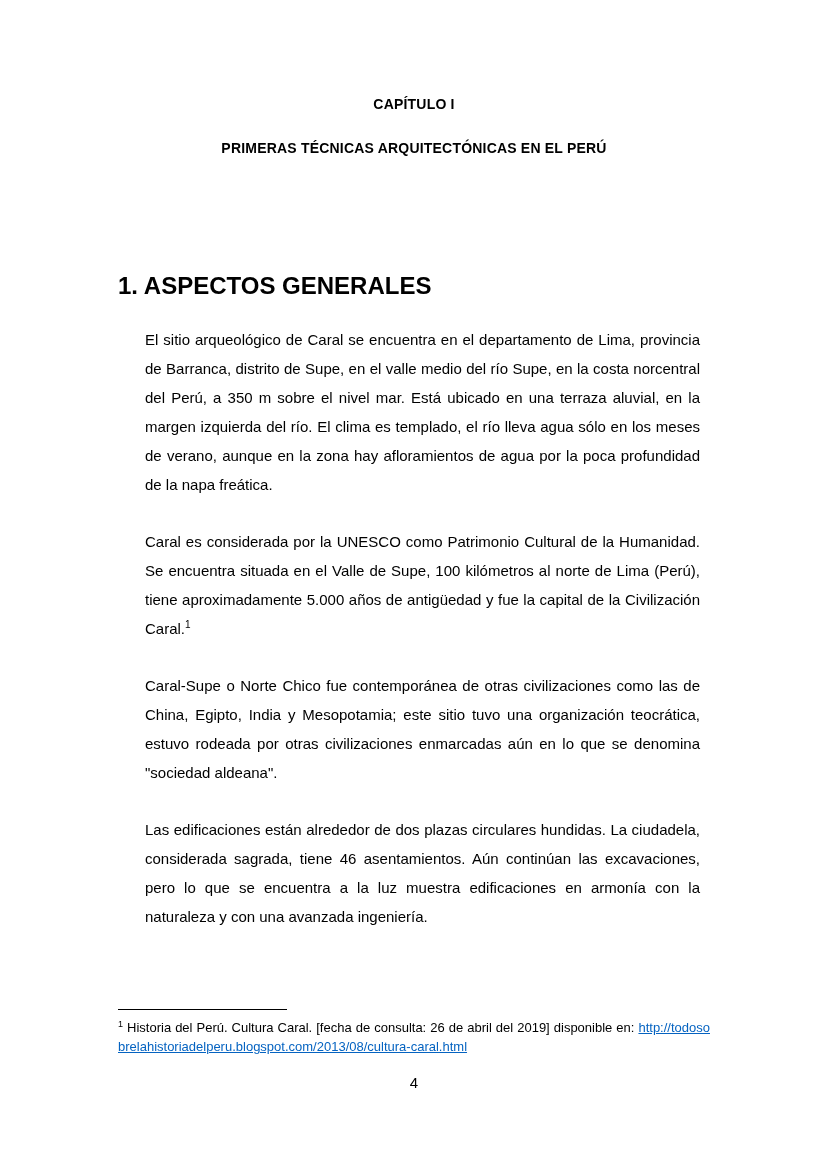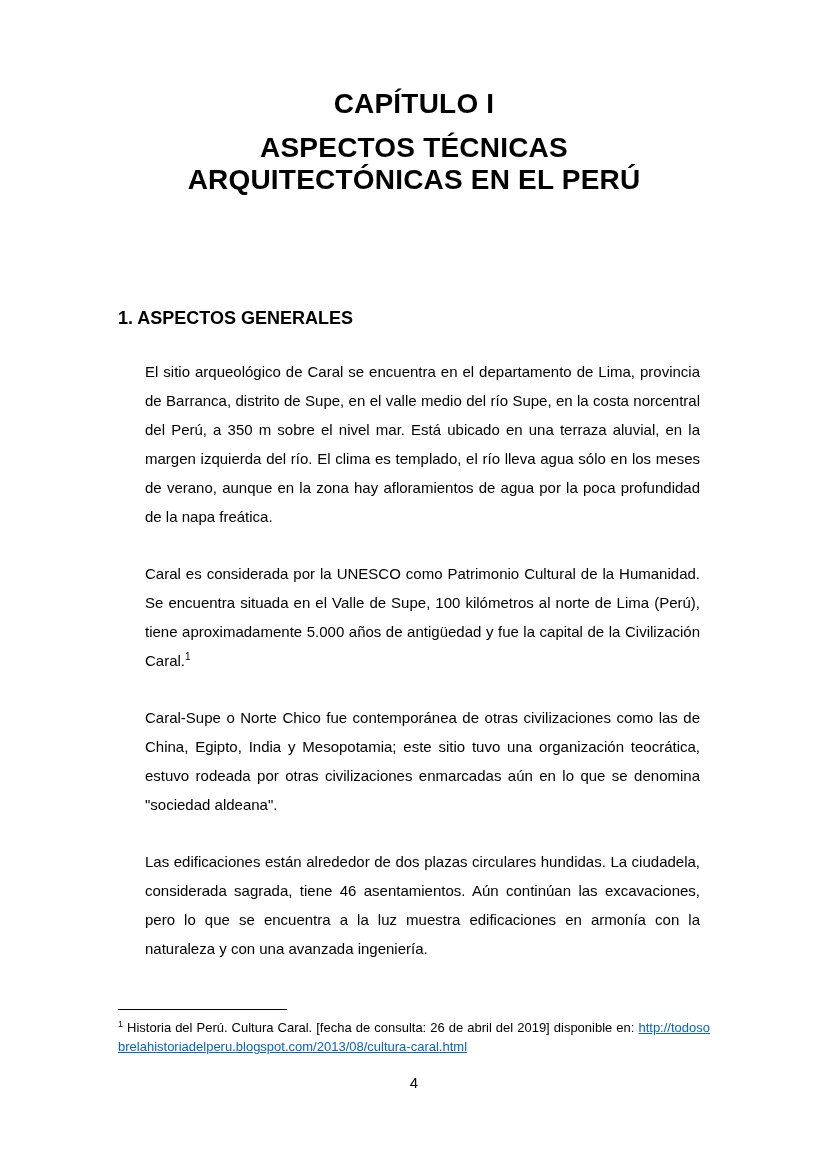--- a/index.html
+++ b/index.html
@@ -21,33 +21,33 @@
     background: #ffffff;
     padding: 88px 118px 78px 118px;
     display: flex;
     flex-direction: column;
     overflow: hidden;
   }
   .titles {
     text-align: center;
   }
   .title {
-    font-size: 28px;
+    font-size: 14px;
     font-weight: bold;
     line-height: 32px;
     margin: 0 0 12px 0;
     letter-spacing: 0.2px;
   }
   .title-sub {
     max-width: 565px;
     margin-left: auto;
     margin-right: auto;
   }
   .section-heading {
-    font-size: 18px;
+    font-size: 24px;
     font-weight: bold;
     margin: 95px 0 0 0;
     line-height: 30px;
   }
   .body-text {
     margin-left: 27px;
   }
   .para {
     font-size: 15px;
     line-height: 29px;
@@ -92,21 +92,21 @@
     line-height: 21px;
   }
 </style>
 </head>
 <body>
 
 <div class="page">
 
   <div class="titles">
     <h1 class="title">CAPÍTULO I</h1>
-    <h1 class="title title-sub">ASPECTOS TÉCNICAS ARQUITECTÓNICAS EN EL PERÚ</h1>
+    <h1 class="title title-sub">PRIMERAS TÉCNICAS ARQUITECTÓNICAS EN EL PERÚ</h1>
   </div>
 
   <h2 class="section-heading">1. ASPECTOS GENERALES</h2>
 
   <div class="body-text">
     <p class="para"><span>El sitio arqueológico de Caral se encuentra en el departamento de Lima, provincia de Barranca, distrito de Supe, en el valle medio del río Supe, en la costa norcentral del Perú, a 350 m sobre el nivel mar. Está ubicado en una terraza aluvial, en la margen izquierda del río. El clima es templado, el río lleva agua sólo en los meses de verano, aunque en la zona hay afloramientos de agua por la poca profundidad de la napa freática.</span></p>
     <p class="para"><span>Caral es considerada por la UNESCO como Patrimonio Cultural de la Humanidad. Se encuentra situada en el Valle de Supe, 100 kilómetros al norte de Lima (Perú), tiene aproximadamente 5.000 años de antigüedad y fue la capital de la Civilización Caral.</span><sup>1</sup></p>
     <p class="para"><span>Caral-Supe o Norte Chico fue contemporánea de otras civilizaciones como las de China, Egipto, India y Mesopotamia; este sitio tuvo una organización teocrática, estuvo rodeada por otras civilizaciones enmarcadas aún en lo que se denomina "sociedad aldeana".</span></p>
     <p class="para"><span>Las edificaciones están alrededor de dos plazas circulares hundidas. La ciudadela, considerada sagrada, tiene 46 asentamientos. Aún continúan las excavaciones, pero lo que se encuentra a la luz muestra edificaciones en armonía con la naturaleza y con una avanzada ingeniería.</span></p>
   </div>

